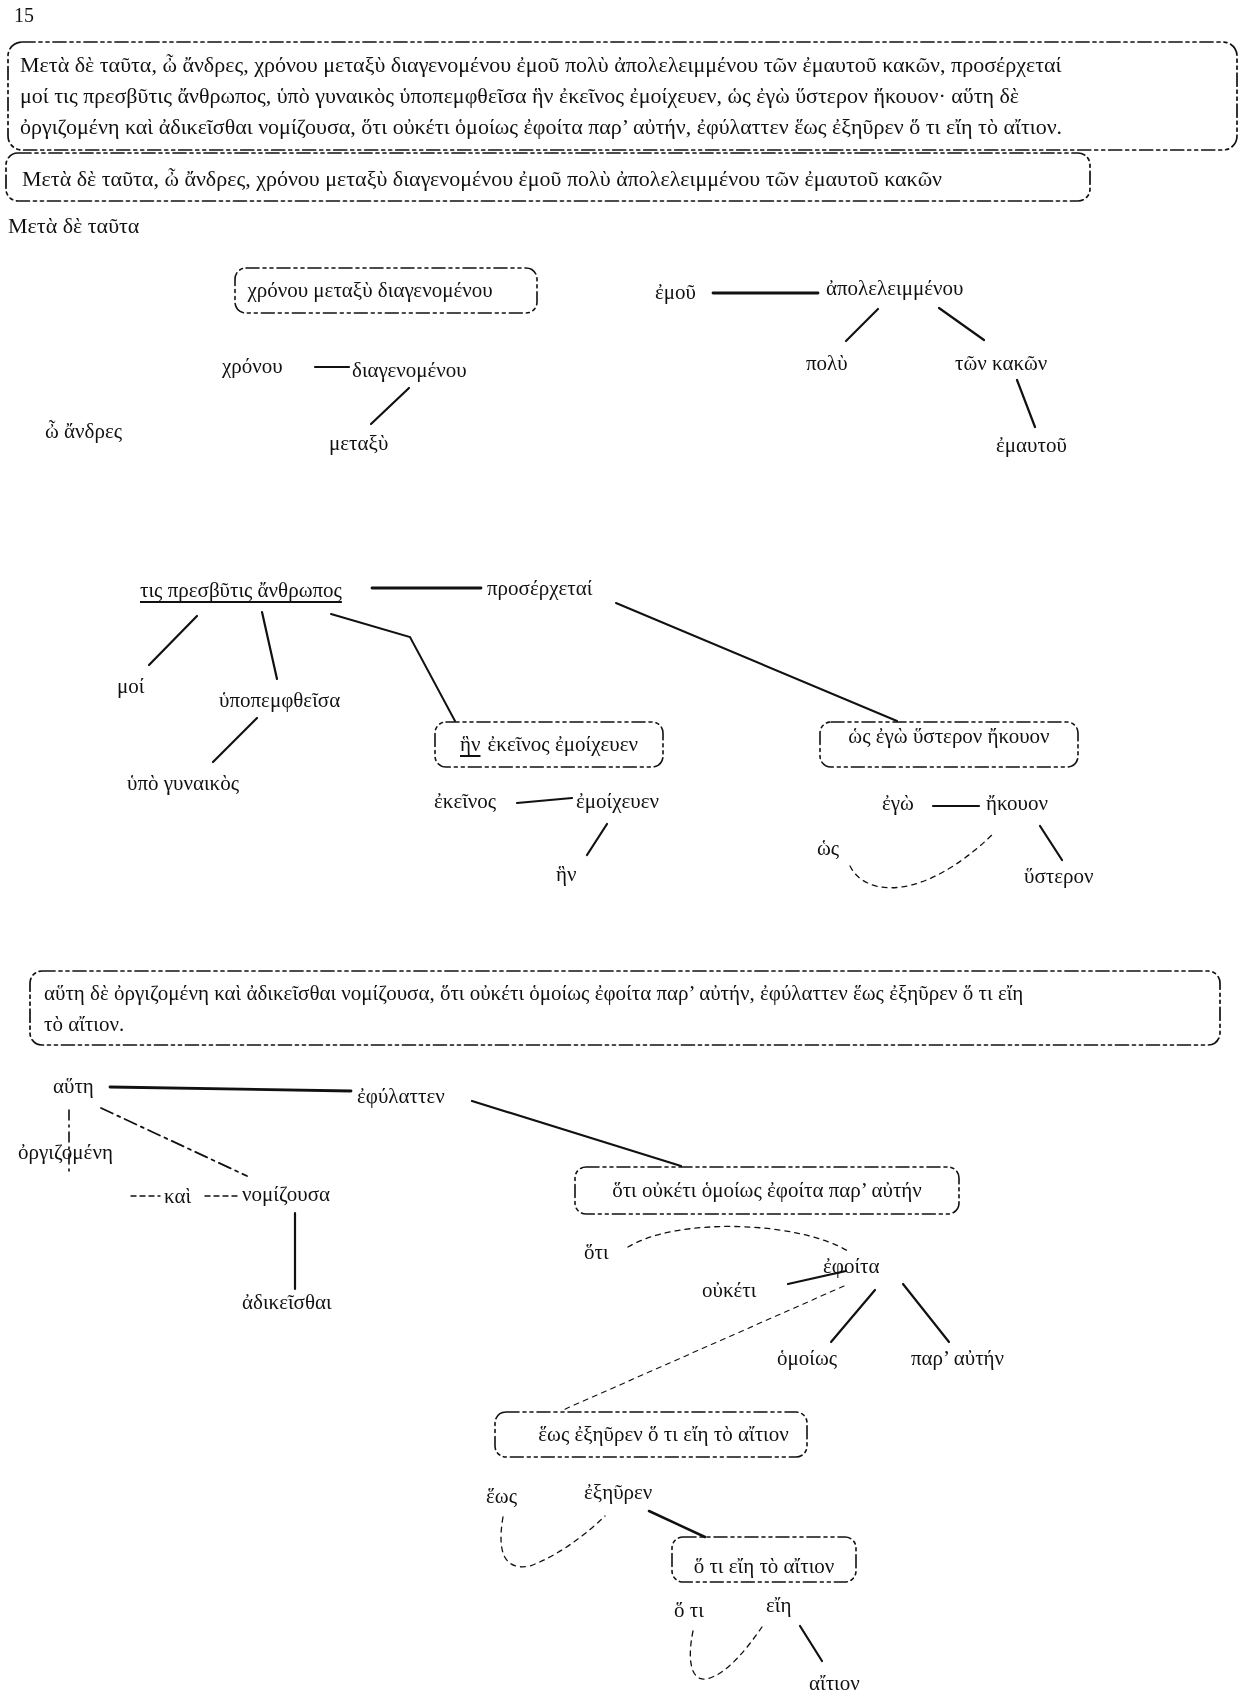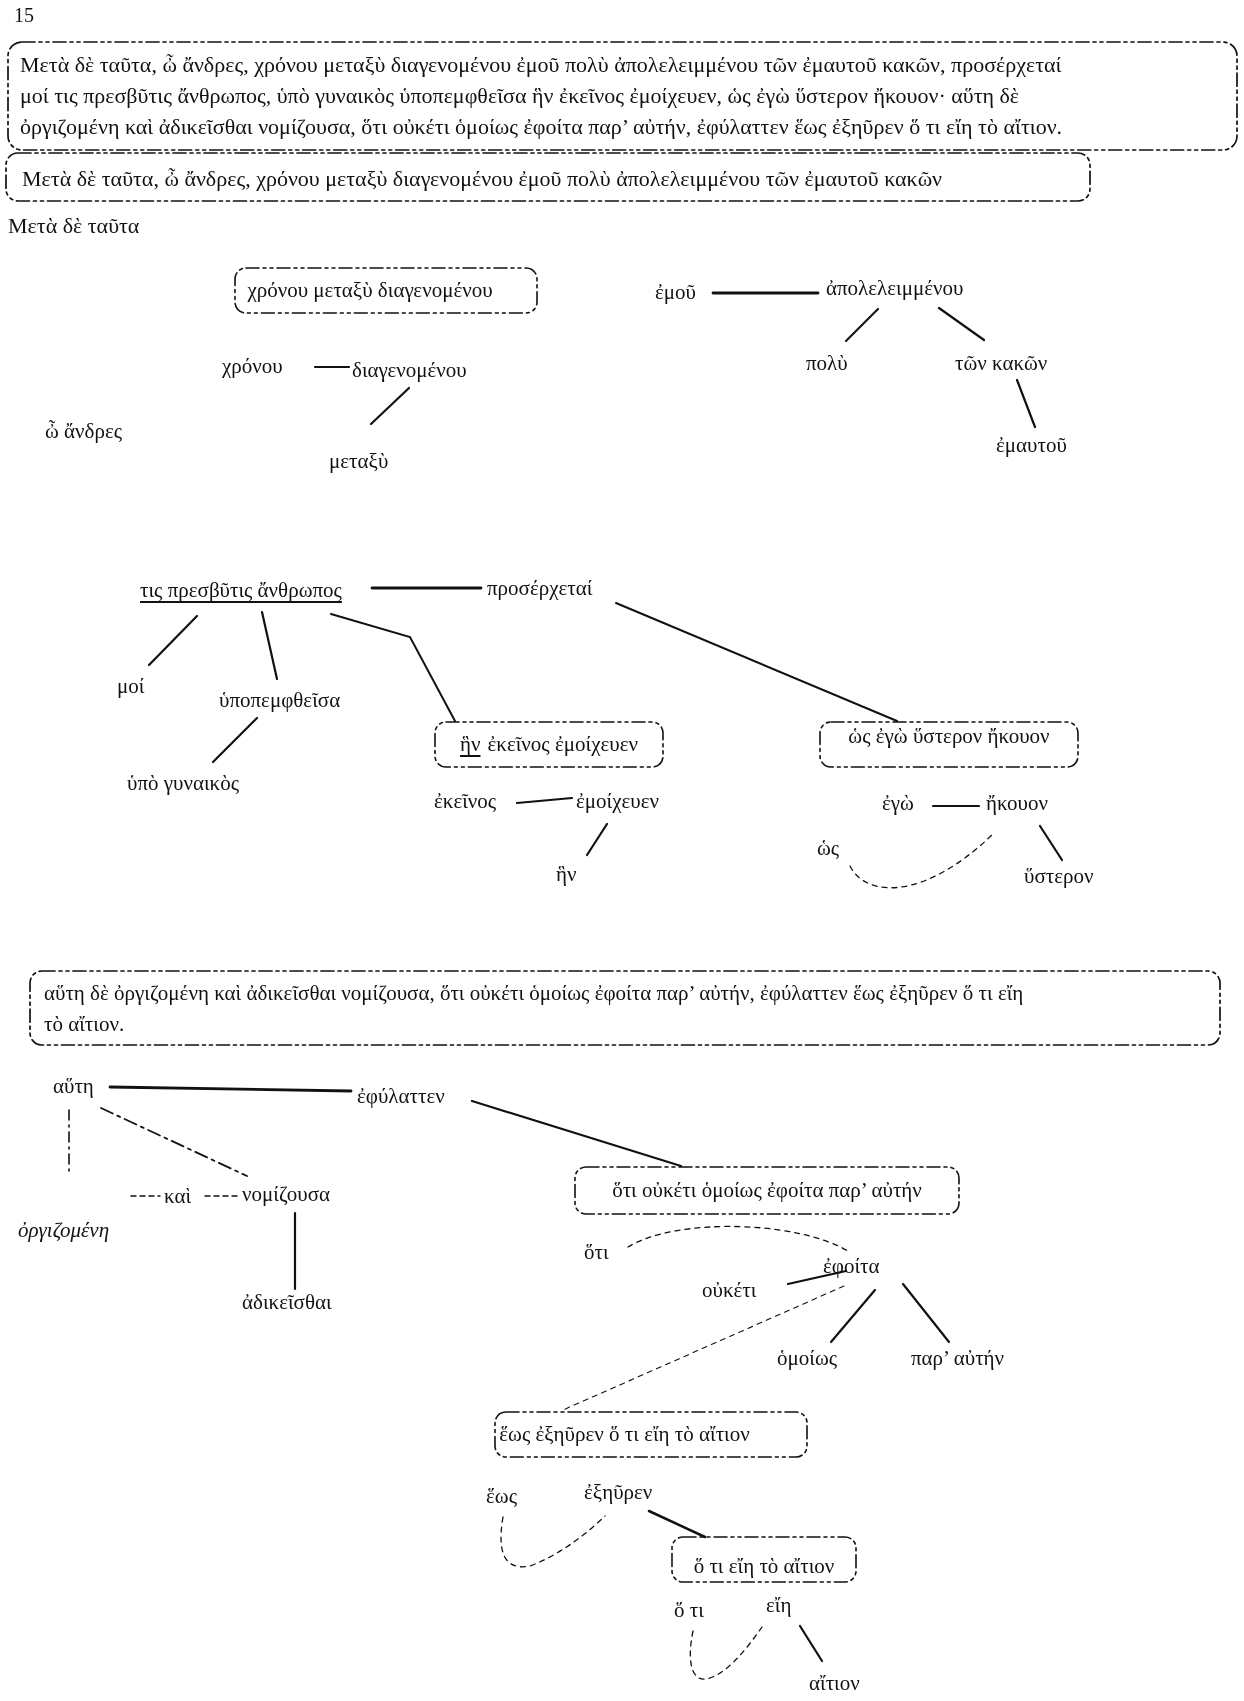--- a/index.html
+++ b/index.html
@@ -75,21 +75,21 @@
   <div class="para" style="left:20px;top:49px;">Μετὰ δὲ ταῦτα, ὦ ἄνδρες, χρόνου μεταξὺ διαγενομένου ἐμοῦ πολὺ ἀπολελειμμένου τῶν ἐμαυτοῦ κακῶν, προσέρχεταί</div>
   <div class="para" style="left:20px;top:80px;">μοί τις πρεσβῦτις ἄνθρωπος, ὑπὸ γυναικὸς ὑποπεμφθεῖσα ἣν ἐκεῖνος ἐμοίχευεν, ὡς ἐγὼ ὕστερον ἤκουον· αὕτη δὲ</div>
   <div class="para" style="left:20px;top:111px;">ὀργιζομένη καὶ ἀδικεῖσθαι νομίζουσα, ὅτι οὐκέτι ὁμοίως ἐφοίτα παρ’ αὐτήν, ἐφύλαττεν ἕως ἐξηῦρεν ὅ τι εἴη τὸ αἴτιον.</div>
 
   <div class="para" style="left:22px;top:163px;">Μετὰ δὲ ταῦτα, ὦ ἄνδρες, χρόνου μεταξὺ διαγενομένου ἐμοῦ πολὺ ἀπολελειμμένου τῶν ἐμαυτοῦ κακῶν</div>
 
   <div class="w" style="left:8px;top:214px;font-size:22px;">Μετὰ δὲ ταῦτα</div>
   <div class="boxtext" style="left:235px;top:268px;width:270px;height:45px;">χρόνου μεταξὺ διαγενομένου</div>
   <div class="w" style="left:222px;top:354px;">χρόνου</div>
   <div class="w" style="left:352px;top:358px;">διαγενομένου</div>
-  <div class="w" style="left:329px;top:449px;">μεταξὺ</div>
+  <div class="w" style="left:329px;top:431px;">μεταξὺ</div>
   <div class="w" style="left:45px;top:419px;">ὦ ἄνδρες</div>
   <div class="w" style="left:655px;top:280px;">ἐμοῦ</div>
   <div class="w" style="left:826px;top:276px;">ἀπολελειμμένου</div>
   <div class="w" style="left:806px;top:351px;">πολὺ</div>
   <div class="w" style="left:955px;top:351px;">τῶν  κακῶν</div>
   <div class="w" style="left:996px;top:433px;">ἐμαυτοῦ</div>
 
   <div class="w underline" style="left:140px;top:578px;">τις πρεσβῦτις ἄνθρωπος</div>
   <div class="w" style="left:487px;top:576px;">προσέρχεταί</div>
   <div class="w" style="left:117px;top:674px;">μοί</div>
@@ -106,31 +106,31 @@
   <div class="w" style="left:882px;top:791px;">ἐγὼ</div>
   <div class="w" style="left:986px;top:791px;">ἤκουον</div>
   <div class="w" style="left:817px;top:836px;">ὡς</div>
   <div class="w" style="left:1024px;top:864px;">ὕστερον</div>
 
   <div class="para" style="left:44px;top:978px;font-size:21px;">αὕτη δὲ ὀργιζομένη καὶ ἀδικεῖσθαι νομίζουσα, ὅτι οὐκέτι ὁμοίως ἐφοίτα παρ’ αὐτήν, ἐφύλαττεν ἕως ἐξηῦρεν ὅ τι εἴη</div>
   <div class="para" style="left:44px;top:1009px;font-size:21px;">τὸ αἴτιον.</div>
 
   <div class="w" style="left:53px;top:1074px;">αὕτη</div>
   <div class="w" style="left:357px;top:1084px;">ἐφύλαττεν</div>
-  <div class="w" style="left:18px;top:1218px;font-style:italic;">ὀργιζομένη</div>
+  <div class="w" style="left:18px;top:1140px;">ὀργιζομένη</div>
   <div class="w" style="left:164px;top:1184px;">καὶ</div>
   <div class="w" style="left:242px;top:1182px;">νομίζουσα</div>
   <div class="w" style="left:242px;top:1290px;">ἀδικεῖσθαι</div>
   <div class="boxtext" style="left:575px;top:1167px;width:384px;height:47px;">ὅτι οὐκέτι ὁμοίως ἐφοίτα παρ’ αὐτήν</div>
   <div class="w" style="left:584px;top:1240px;">ὅτι</div>
   <div class="w" style="left:702px;top:1278px;">οὐκέτι</div>
   <div class="w" style="left:823px;top:1254px;">ἐφοίτα</div>
   <div class="w" style="left:777px;top:1346px;">ὁμοίως</div>
   <div class="w" style="left:911px;top:1346px;">παρ’ αὐτήν</div>
-  <div class="boxtext" style="left:495px;top:1412px;width:259px;height:45px;">ἕως ἐξηῦρεν ὅ τι εἴη τὸ αἴτιον</div>
+  <div class="boxtext" style="left:495px;top:1412px;width:259px;height:45px;padding-left:39px;">ἕως ἐξηῦρεν ὅ τι εἴη τὸ αἴτιον</div>
   <div class="w" style="left:486px;top:1484px;">ἕως</div>
   <div class="w" style="left:584px;top:1480px;">ἐξηῦρεν</div>
   <div class="boxtext" style="left:672px;top:1537px;width:184px;height:58px;">ὅ τι εἴη τὸ αἴτιον</div>
   <div class="w" style="left:674px;top:1598px;">ὅ τι</div>
   <div class="w" style="left:766px;top:1593px;">εἴη</div>
   <div class="w" style="left:803px;top:1671px;margin-left:6px;">αἴτιον</div>
 
 </div>
 
 </body></html>

